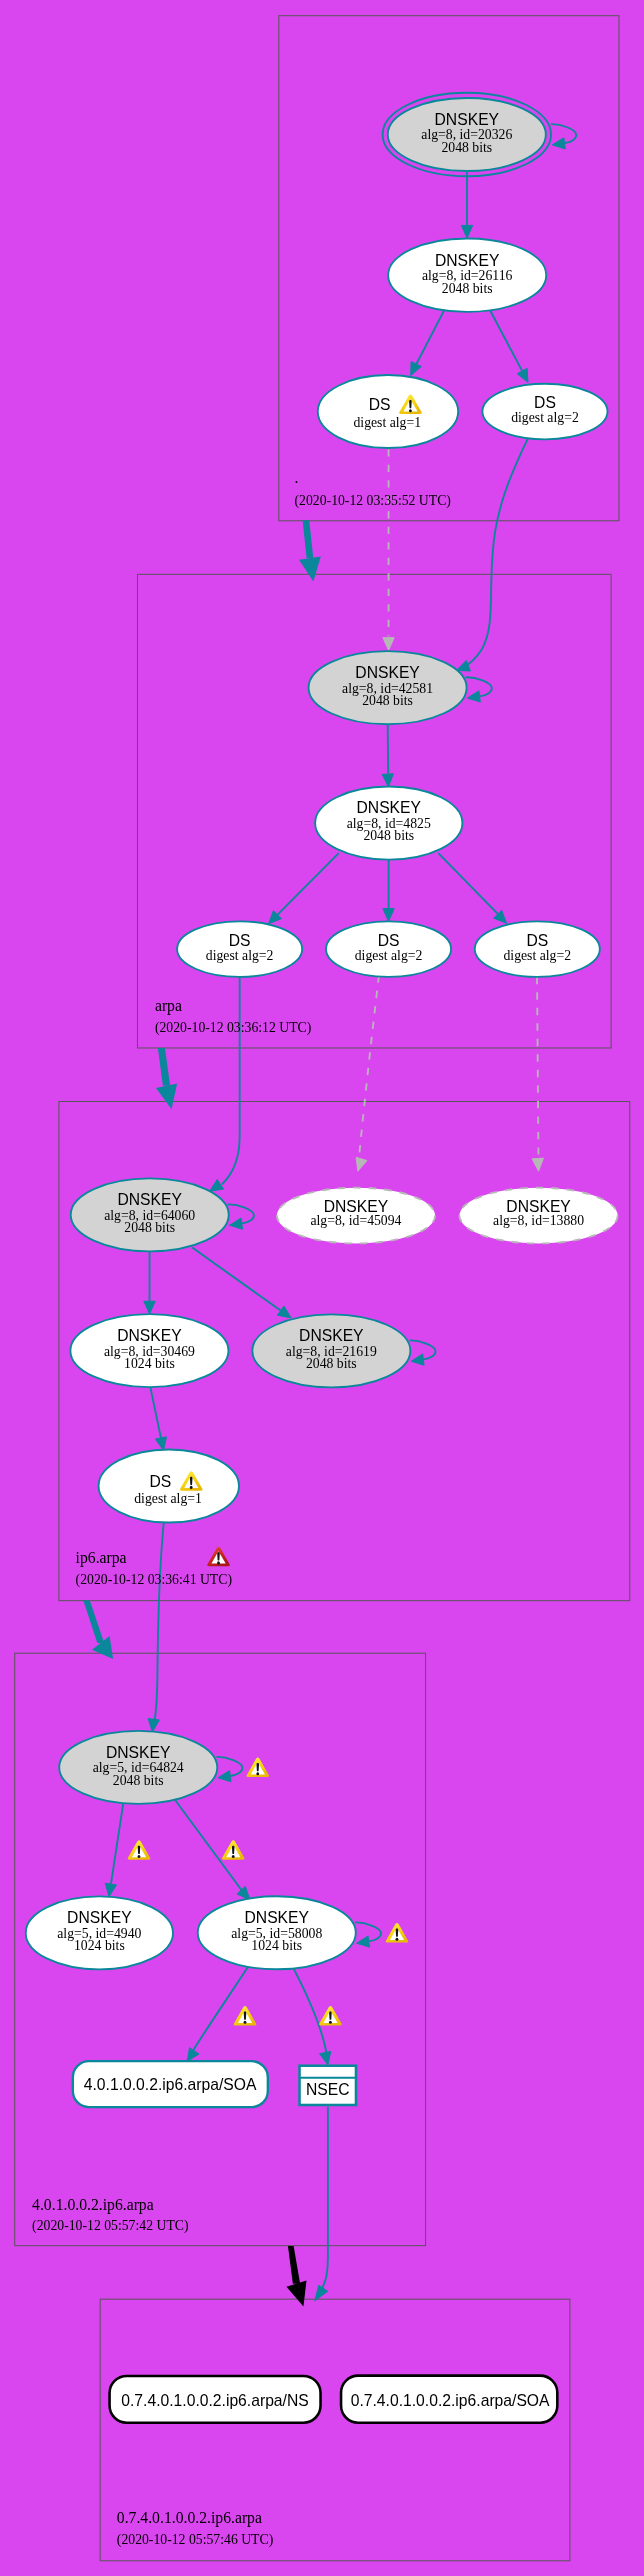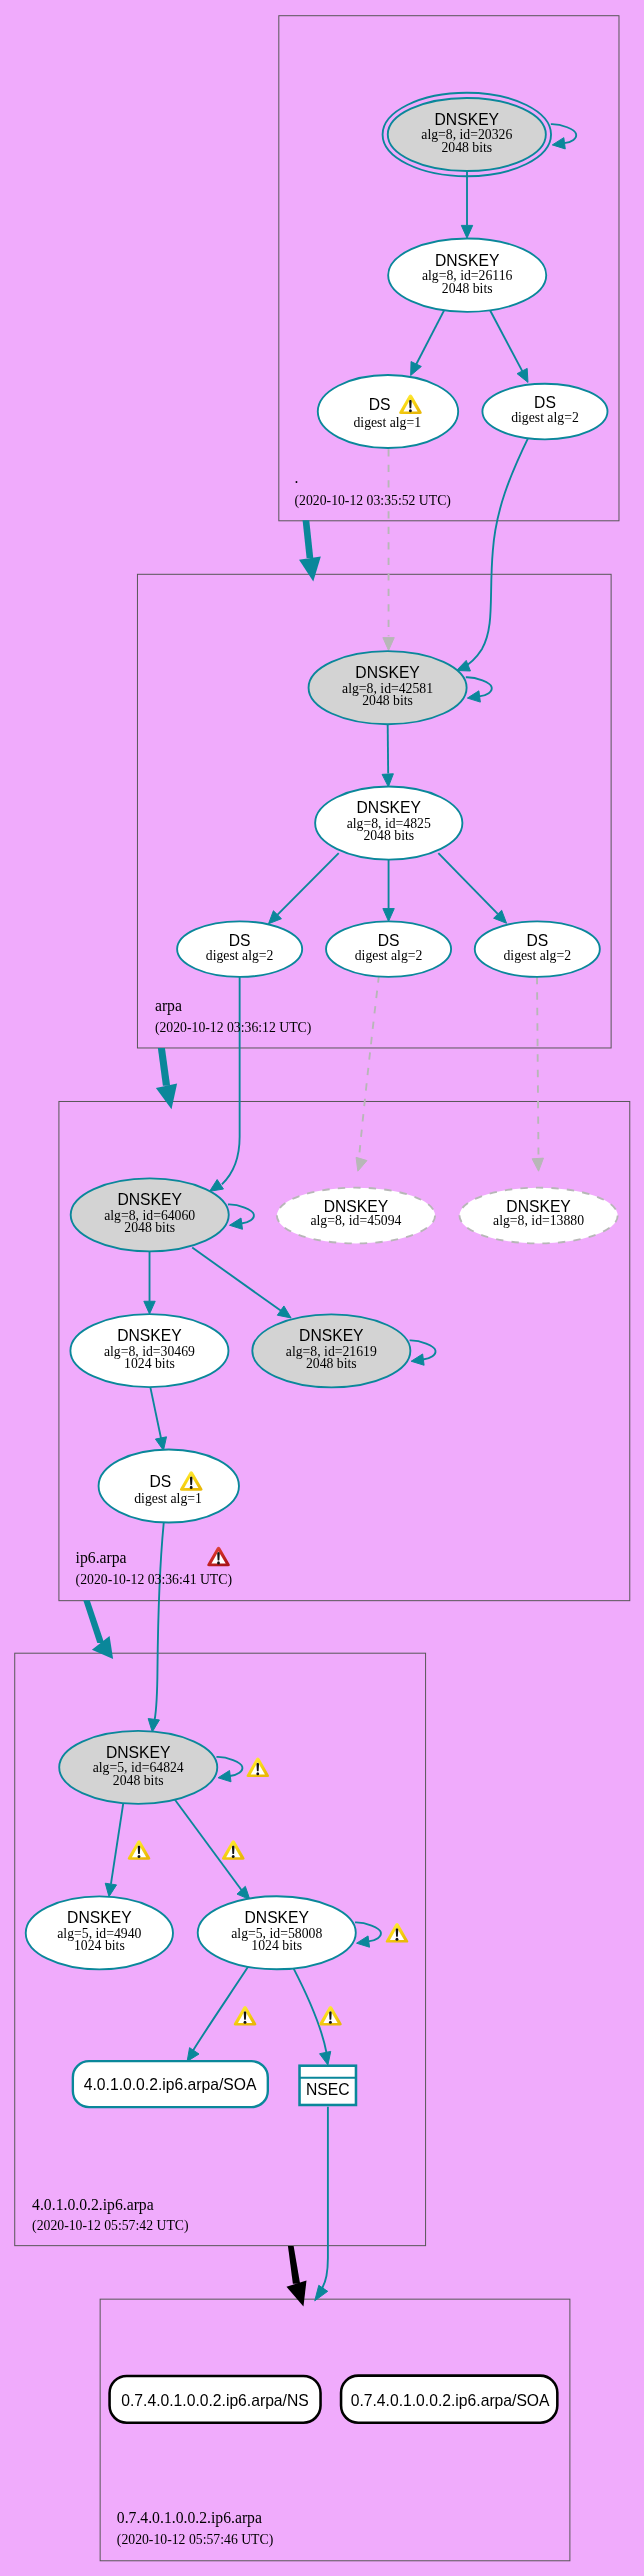--- a/index.html
+++ b/index.html
@@ -1,20 +1,20 @@
 <!DOCTYPE html>
 <html><head>
 <meta charset="utf-8">
 <title>DNSSEC Authentication Chain</title>
 <style>
   html,body{margin:0;padding:0;background:#ffffff;}
   body{font-family:"Liberation Serif",serif;}
   svg text{paint-order:stroke;}
   #graph{-webkit-font-smoothing:antialiased;}
-  #graph{position:relative;width:645px;height:2576px;background:#f0abfc;overflow:hidden;}
+  #graph{position:relative;width:645px;height:2576px;background:#d946ef;overflow:hidden;}
   svg#chain{display:block;width:645px;height:2576px;}
   .zbox{fill:none;stroke:#555555;stroke-width:1;}
   .zlabel{font-family:"Liberation Serif",serif;font-size:16px;fill:#000;}
   .ztime{font-family:"Liberation Serif",serif;font-size:14px;fill:#000;}
   .t-main{font-family:"Liberation Sans",sans-serif;font-size:16px;fill:#000;text-anchor:middle;}
   .t-sub{font-family:"Liberation Serif",serif;font-size:14px;fill:#000;text-anchor:middle;}
   .t-rr{font-family:"Liberation Sans",sans-serif;font-size:16px;fill:#000;text-anchor:middle;}
 </style>
 </head>
 <body>

